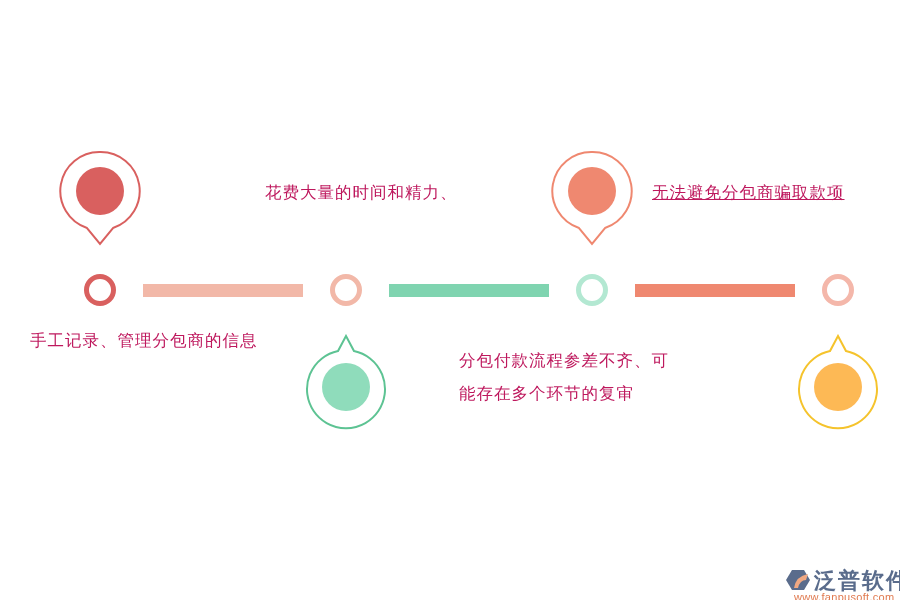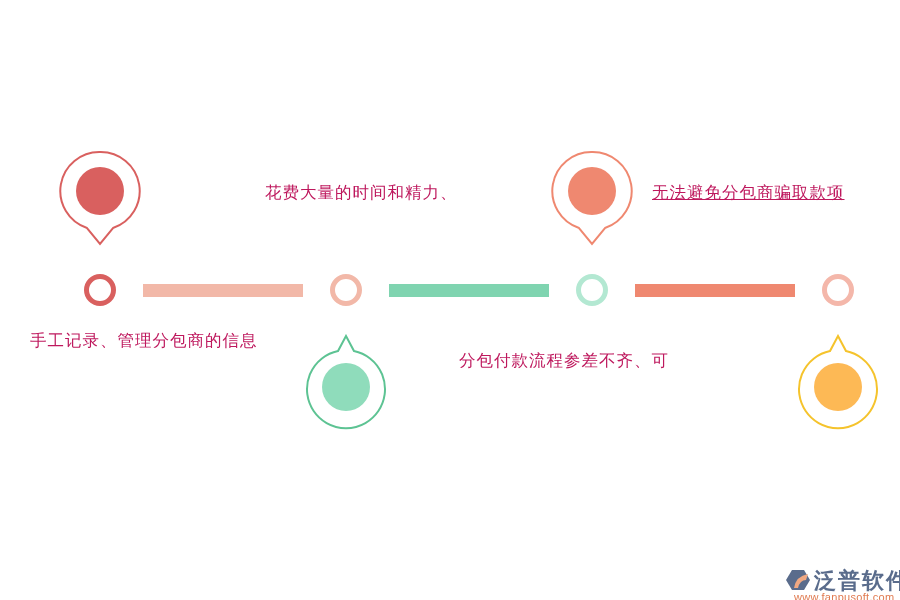--- a/index.html
+++ b/index.html
@@ -48,20 +48,21 @@
 <div class="txt" style="left:30px;top:324px;">
   <div>手工记录、管理分包商的信息</div>
 </div>
 
 <div class="txt" style="left:265px;top:176px;">
   <div>花费大量的时间和精力、</div>
 </div>
 
 <div class="txt" style="left:459px;top:344px;">
   <div>分包付款流程参差不齐、可</div>
+  <div>能存在多个环节的复审</div>
 </div>
 
 <div class="txt" style="left:652px;top:176px;text-decoration:underline;">
   <div>无法避免分包商骗取款项</div>
 </div>
 
 <div class="logo">
   <svg style="position:absolute;left:0;top:2px;" width="26" height="24" viewBox="0 0 26 24">
     <polygon points="6,2 18,2 24,12 18,22 6,22 0,12" fill="#5a6c8c"></polygon>
     <path d="M8 20 Q10 8 22 6 L20 12 Q14 12 12 20 Z" fill="#f0a882"></path>

